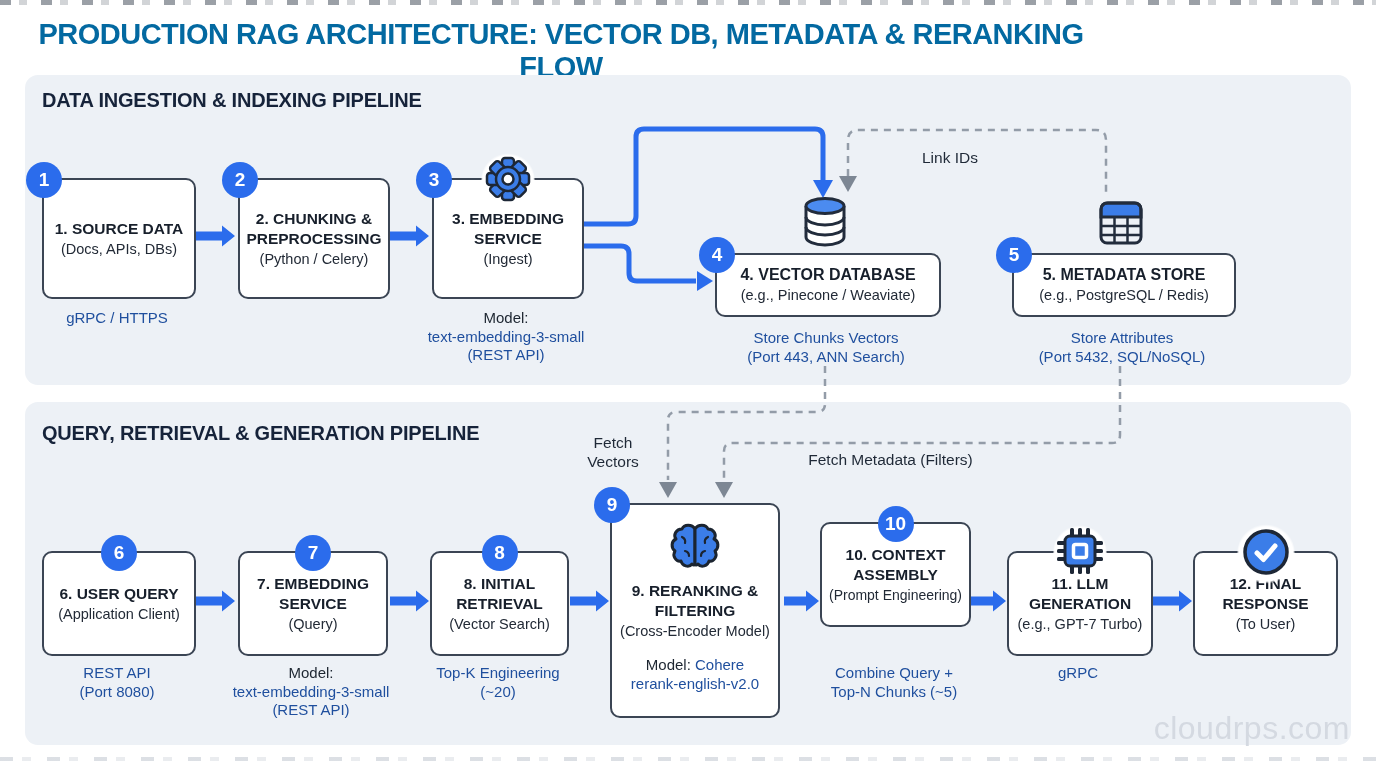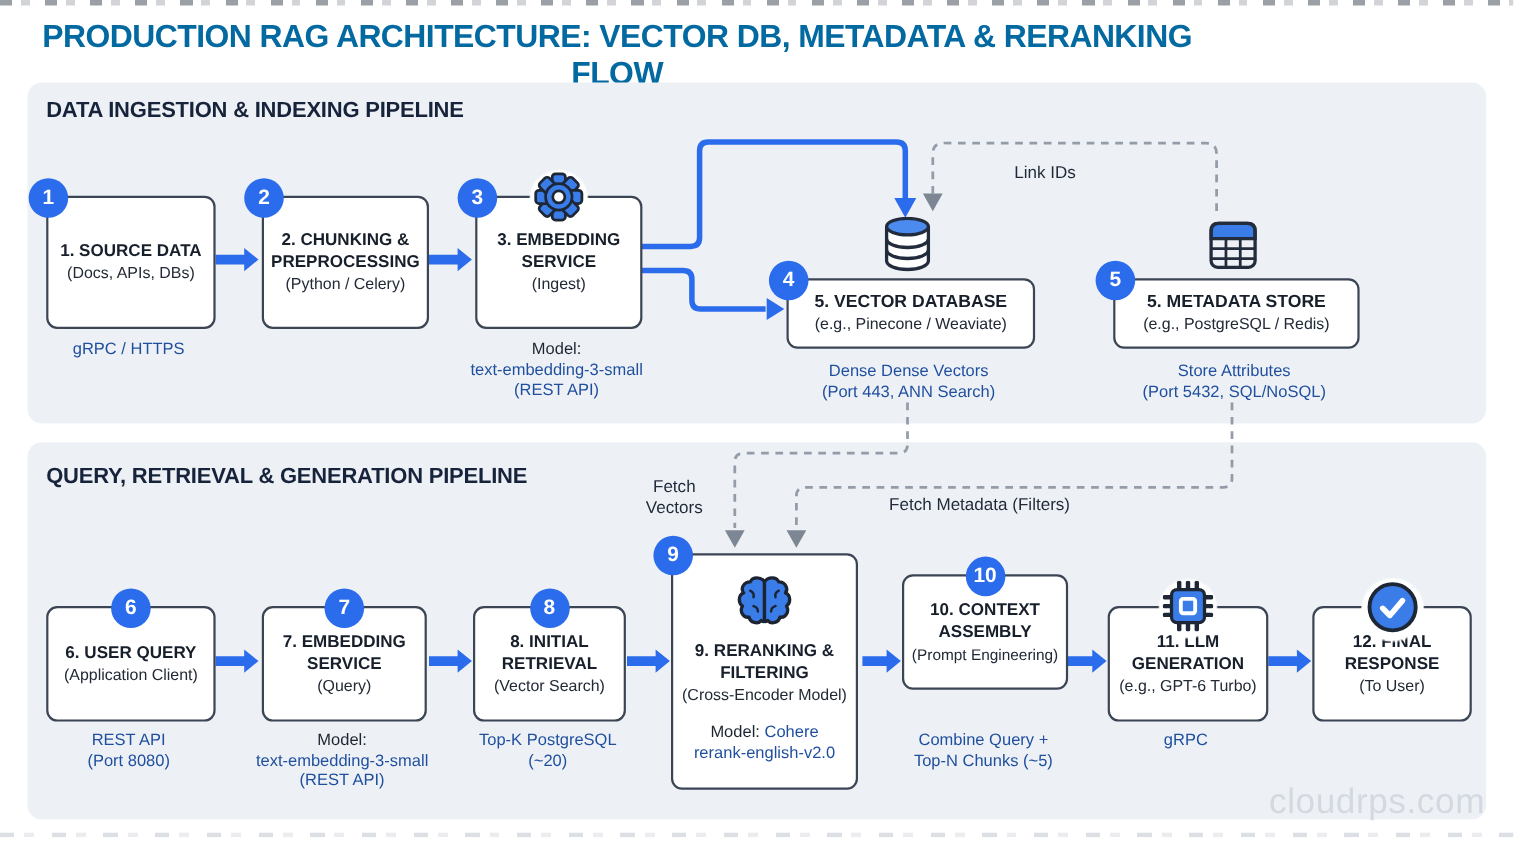--- a/index.html
+++ b/index.html
@@ -133,40 +133,40 @@
         </g>
       </svg>
     </div>
     <div class="nl">3. EMBEDDING</div>
     <div class="nl">SERVICE</div>
     <div class="sub">(Ingest)</div>
   </div>
 
   <div class="node" style="left:715px;top:253px;width:222px;height:60px;">
     <div class="badge tl">4</div>
-    <div class="nl" style="font-size:16px;">5. VECTOR DATABASE</div>
+    <div class="nl" style="font-size:16px;">4. VECTOR DATABASE</div>
     <div class="sub">(e.g., Pinecone / Weaviate)</div>
   </div>
 
   <div class="node" style="left:1012px;top:253px;width:220px;height:60px;">
     <div class="badge tl">5</div>
     <div class="nl" style="font-size:16px;">5. METADATA STORE</div>
     <div class="sub">(e.g., PostgreSQL / Redis)</div>
   </div>
 
   <div class="caption" style="left:42px;top:309px;width:150px;">
     <div>gRPC / HTTPS</div>
   </div>
   <div class="caption" style="left:396px;top:309px;width:220px;">
     <div class="dk">Model:</div>
     <div>text-embedding-3-small</div>
     <div>(REST API)</div>
   </div>
   <div class="caption" style="left:715px;top:329px;width:222px;">
-    <div>Dense Dense Vectors</div>
+    <div>Store Chunks Vectors</div>
     <div>(Port 443, ANN Search)</div>
   </div>
   <div class="caption" style="left:1012px;top:329px;width:220px;">
     <div>Store Attributes</div>
     <div>(Port 5432, SQL/NoSQL)</div>
   </div>
 
   <div class="node" style="left:42px;top:551px;width:150px;height:101px;">
     <div class="badge ct">6</div>
     <div class="nl">6. USER QUERY</div>
@@ -235,21 +235,21 @@
           <rect x="37" y="13" width="9" height="4" rx="1.5"></rect>
             <rect x="37" y="21" width="9" height="4" rx="1.5"></rect>
             <rect x="37" y="29" width="9" height="4" rx="1.5"></rect>
         </g>
         <rect x="8" y="8" width="30" height="30" rx="5" fill="#3b7de8" stroke="#1d2736" stroke-width="3"></rect>
         <rect x="16.5" y="16.5" width="13" height="13" rx="2" fill="none" stroke="#ffffff" stroke-width="3.5"></rect>
       </svg>
     </div>
     <div class="nl">11. LLM</div>
     <div class="nl">GENERATION</div>
-    <div class="sub">(e.g., GPT-6 Turbo)</div>
+    <div class="sub">(e.g., GPT-7 Turbo)</div>
   </div>
 
   <div class="node" style="left:1193px;top:551px;width:141px;height:101px;">
     <div class="icon-top halo" style="top:-30px;">
       <svg width="50" height="50" viewBox="0 0 50 50">
         <circle cx="25" cy="25" r="21" fill="#3b7de8" stroke="#1d2736" stroke-width="3.5"></circle>
         <path d="M16 26 l6.5 6.5 L34 19" fill="none" stroke="#ffffff" stroke-width="5" stroke-linecap="round" stroke-linejoin="round"></path>
       </svg>
     </div>
     <div class="nl">12. FINAL</div>
@@ -260,21 +260,21 @@
   <div class="caption" style="left:42px;top:664px;width:150px;">
     <div>REST API</div>
     <div>(Port 8080)</div>
   </div>
   <div class="caption" style="left:206px;top:664px;width:210px;">
     <div class="dk">Model:</div>
     <div>text-embedding-3-small</div>
     <div>(REST API)</div>
   </div>
   <div class="caption" style="left:422px;top:664px;width:152px;">
-    <div>Top-K PostgreSQL</div>
+    <div>Top-K Engineering</div>
     <div>(~20)</div>
   </div>
   <div class="caption" style="left:818px;top:664px;width:152px;">
     <div>Combine Query +</div>
     <div>Top-N Chunks (~5)</div>
   </div>
   <div class="caption" style="left:1007px;top:664px;width:142px;">
     <div>gRPC</div>
   </div>
 

